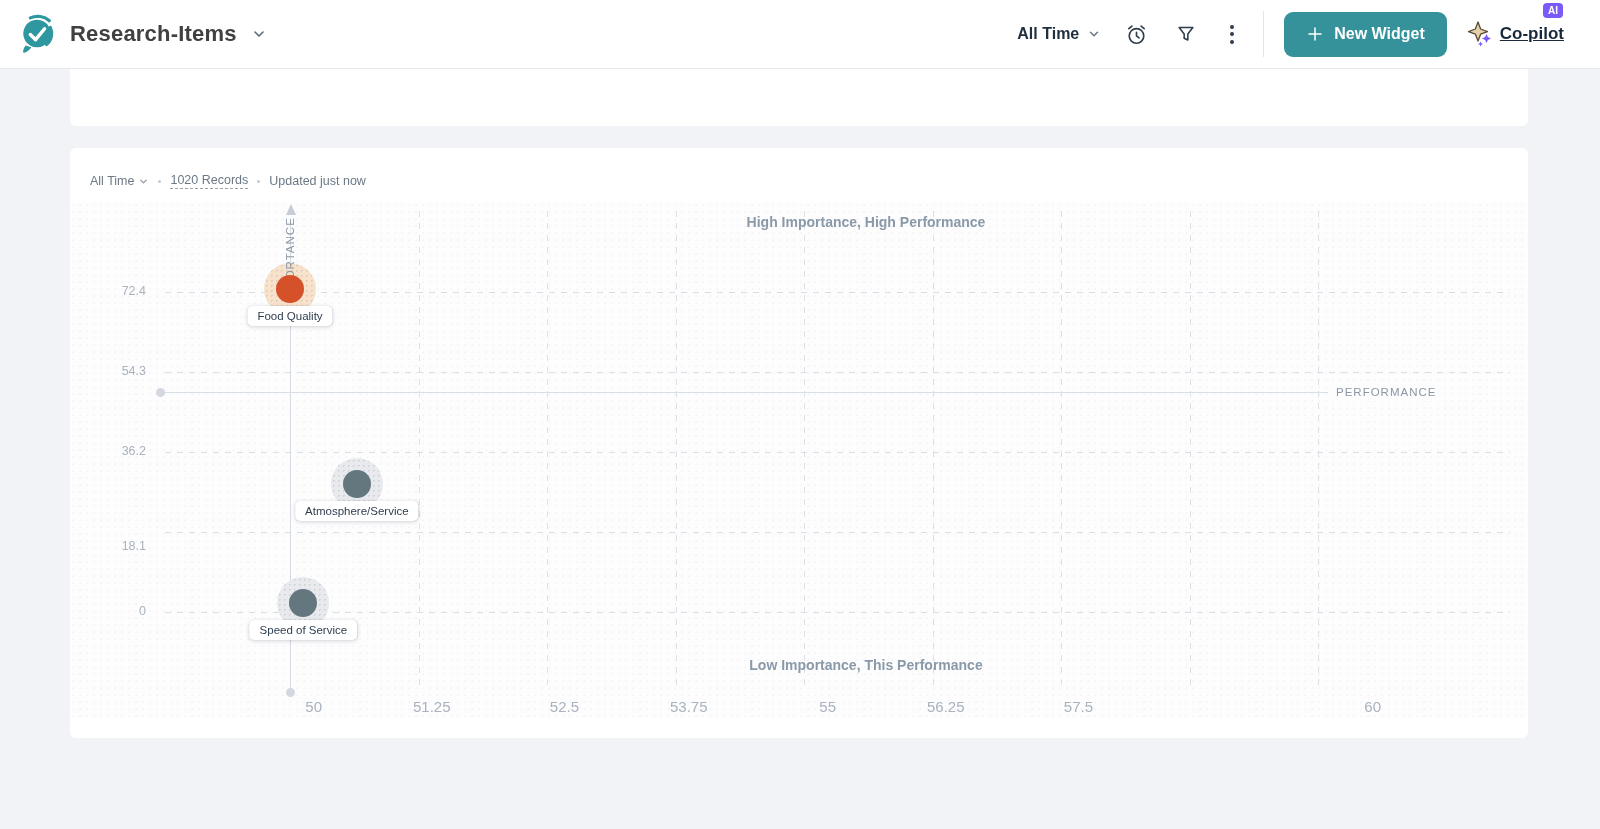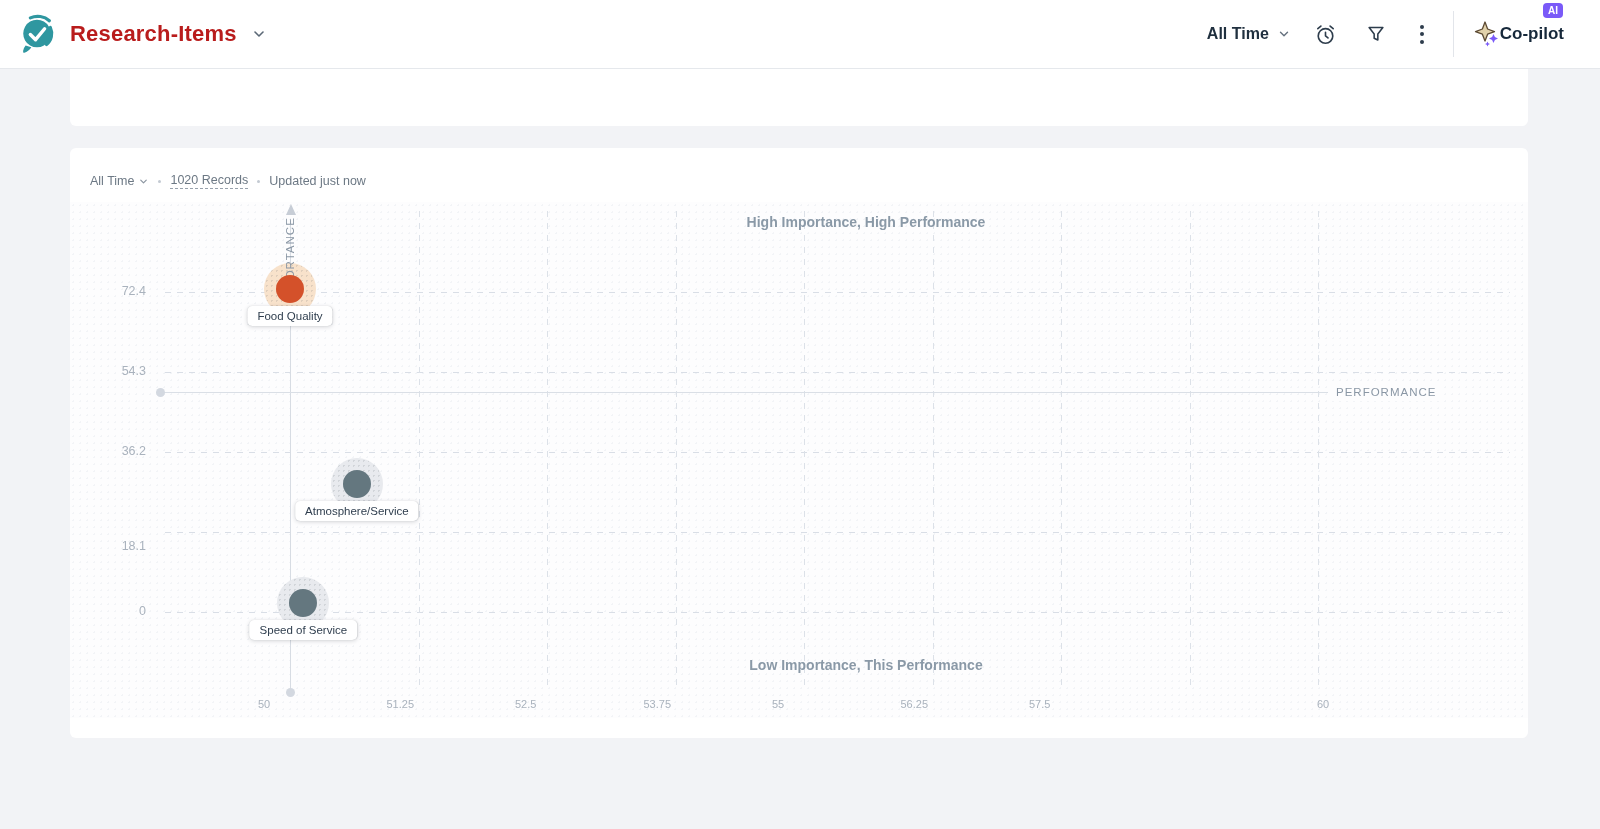--- a/index.html
+++ b/index.html
@@ -15,37 +15,37 @@
     position: relative;
     height: 69px;
     background: #ffffff;
     border-bottom: 1px solid #e5e8ec;
     display: flex;
     align-items: center;
     justify-content: space-between;
     padding: 0 36px 0 18px;
   }
   .hdr-left { display: flex; align-items: center; gap: 14px; }
-  .hdr-title { font-size: 22px; font-weight: 700; color: #b91c1c; letter-spacing: .2px; }
+  .hdr-title { font-size: 22px; font-weight: 700; color: #404040; letter-spacing: .2px; }
   .chev { display: inline-flex; align-items: center; }
   .hdr-right { display: flex; align-items: center; gap: 20px; }
   .time-filter { display: flex; align-items: center; gap: 8px; font-size: 16px; font-weight: 700; color: #20303f; cursor: pointer; }
   .icon-btn { display: inline-flex; align-items: center; justify-content: center; width: 30px; height: 30px; cursor: pointer; }
   .kebab { display: inline-flex; flex-direction: column; gap: 3.5px; align-items: center; width: 22px; cursor: pointer; }
   .kebab span { width: 4px; height: 4px; border-radius: 50%; background: #2e3d4c; }
   .vdivider { width: 1px; height: 46px; background: #e2e5ea; }
   .new-widget-btn {
     display: flex; align-items: center; gap: 10px;
     background: #35929a; color: #ffffff;
     border: none; border-radius: 9px;
     padding: 0 22px; height: 45px;
     font-size: 16px; font-weight: 600;
     font-family: inherit; cursor: pointer;
   }
-  .copilot { display: flex; align-items: center; gap: 0; cursor: pointer; }
+  .copilot { display: flex; align-items: center; gap: 7px; cursor: pointer; text-decoration: underline; }
   .copilot-label { font-size: 17px; font-weight: 700; color: #16283a; }
   .ai-badge {
     position: absolute; top: 3px; right: 37px;
     background: #7a5af8; color: #fff;
     font-size: 10px; font-weight: 700;
     padding: 2px 5px; border-radius: 4px; line-height: 1.1;
   }
 
   
   .prev-card {
@@ -82,22 +82,22 @@
     background-size: 7px 7px;
     overflow: hidden;
   }
   .hgrid { position: absolute; height: 1px;
     background-image: repeating-linear-gradient(90deg, #d9dee6 0 6px, transparent 6px 12px); }
   .vgrid { position: absolute; width: 1px;
     background-image: repeating-linear-gradient(180deg, #dcе1e8 0 6px, transparent 6px 12px);
     background-image: repeating-linear-gradient(180deg, #dce1e8 0 6px, transparent 6px 12px); }
   .ytick { position: absolute; left: 14px; width: 62px; text-align: right;
     font-size: 12.5px; color: #a9b2bd; }
-  .xtick { position: absolute; width: 64px; text-align: left;
-    font-size: 11px; color: #a9b2bd; }
+  .xtick { position: absolute; width: 64px; text-align: right;
+    font-size: 15px; color: #a9b2bd; }
   .axis-v { position: absolute; width: 1px; background: #d7dce3; z-index: 0; }
   .axis-arrow-up { position: absolute; width: 0; height: 0;
     border-left: 5px solid transparent; border-right: 5px solid transparent;
     border-bottom: 11px solid #c7cdd6; }
   .axis-dot { position: absolute; width: 9px; height: 9px; border-radius: 50%; background: #d3d8e0; }
   .baseline { position: absolute; height: 1px; background: #dadfe6; }
   .baseline-arrow { position: absolute; width: 0; height: 0;
     border-top: 5px solid transparent; border-bottom: 5px solid transparent;
     border-left: 11px solid #c7cdd6; }
   .axis-caption { position: absolute; font-size: 11.5px; letter-spacing: 1px;
@@ -156,20 +156,27 @@
       <svg width="22" height="22" viewBox="0 0 24 24" fill="none" stroke="#2e3d4c" stroke-width="1.7" stroke-linecap="round" stroke-linejoin="round">
         <path d="M4.5 5 H19.5 L14 12 V18.6 L10 16.6 V12 Z"></path>
       </svg>
     </span>
     <span class="kebab">
         <span></span>
         <span></span>
         <span></span>
       </span>
     <span class="vdivider"></span>
+    <button class="new-widget-btn">
+      <svg width="18" height="18" viewBox="0 0 24 24" fill="none" stroke="#ffffff" stroke-width="2" stroke-linecap="round">
+          <line x1="12" y1="4" x2="12" y2="20"></line>
+          <line x1="4" y1="12" x2="20" y2="12"></line>
+        </svg>
+      <span>New Widget</span>
+    </button>
     <div class="copilot">
       <span style="display:inline-flex;">
         <svg width="26" height="28" viewBox="0 0 26 28">
           <path d="M11 2 L13.6 9 L20.5 11.6 L13.6 14.2 L11 21 L8.4 14.2 L1.5 11.6 L8.4 9 Z" fill="#e2d2ab" stroke="#5c4a33" stroke-width="1.3" stroke-linejoin="round"></path>
           <path d="M19.5 14 L20.9 17.1 L24 18.5 L20.9 19.9 L19.5 23 L18.1 19.9 L15 18.5 L18.1 17.1 Z" fill="#7a5af8"></path>
           <path d="M13.5 21.5 L14.3 23.2 L16 24 L14.3 24.8 L13.5 26.5 L12.7 24.8 L11 24 L12.7 23.2 Z" fill="#7a5af8"></path>
         </svg>
       </span>
       <span class="copilot-label">Co-pilot</span>
     </div>

